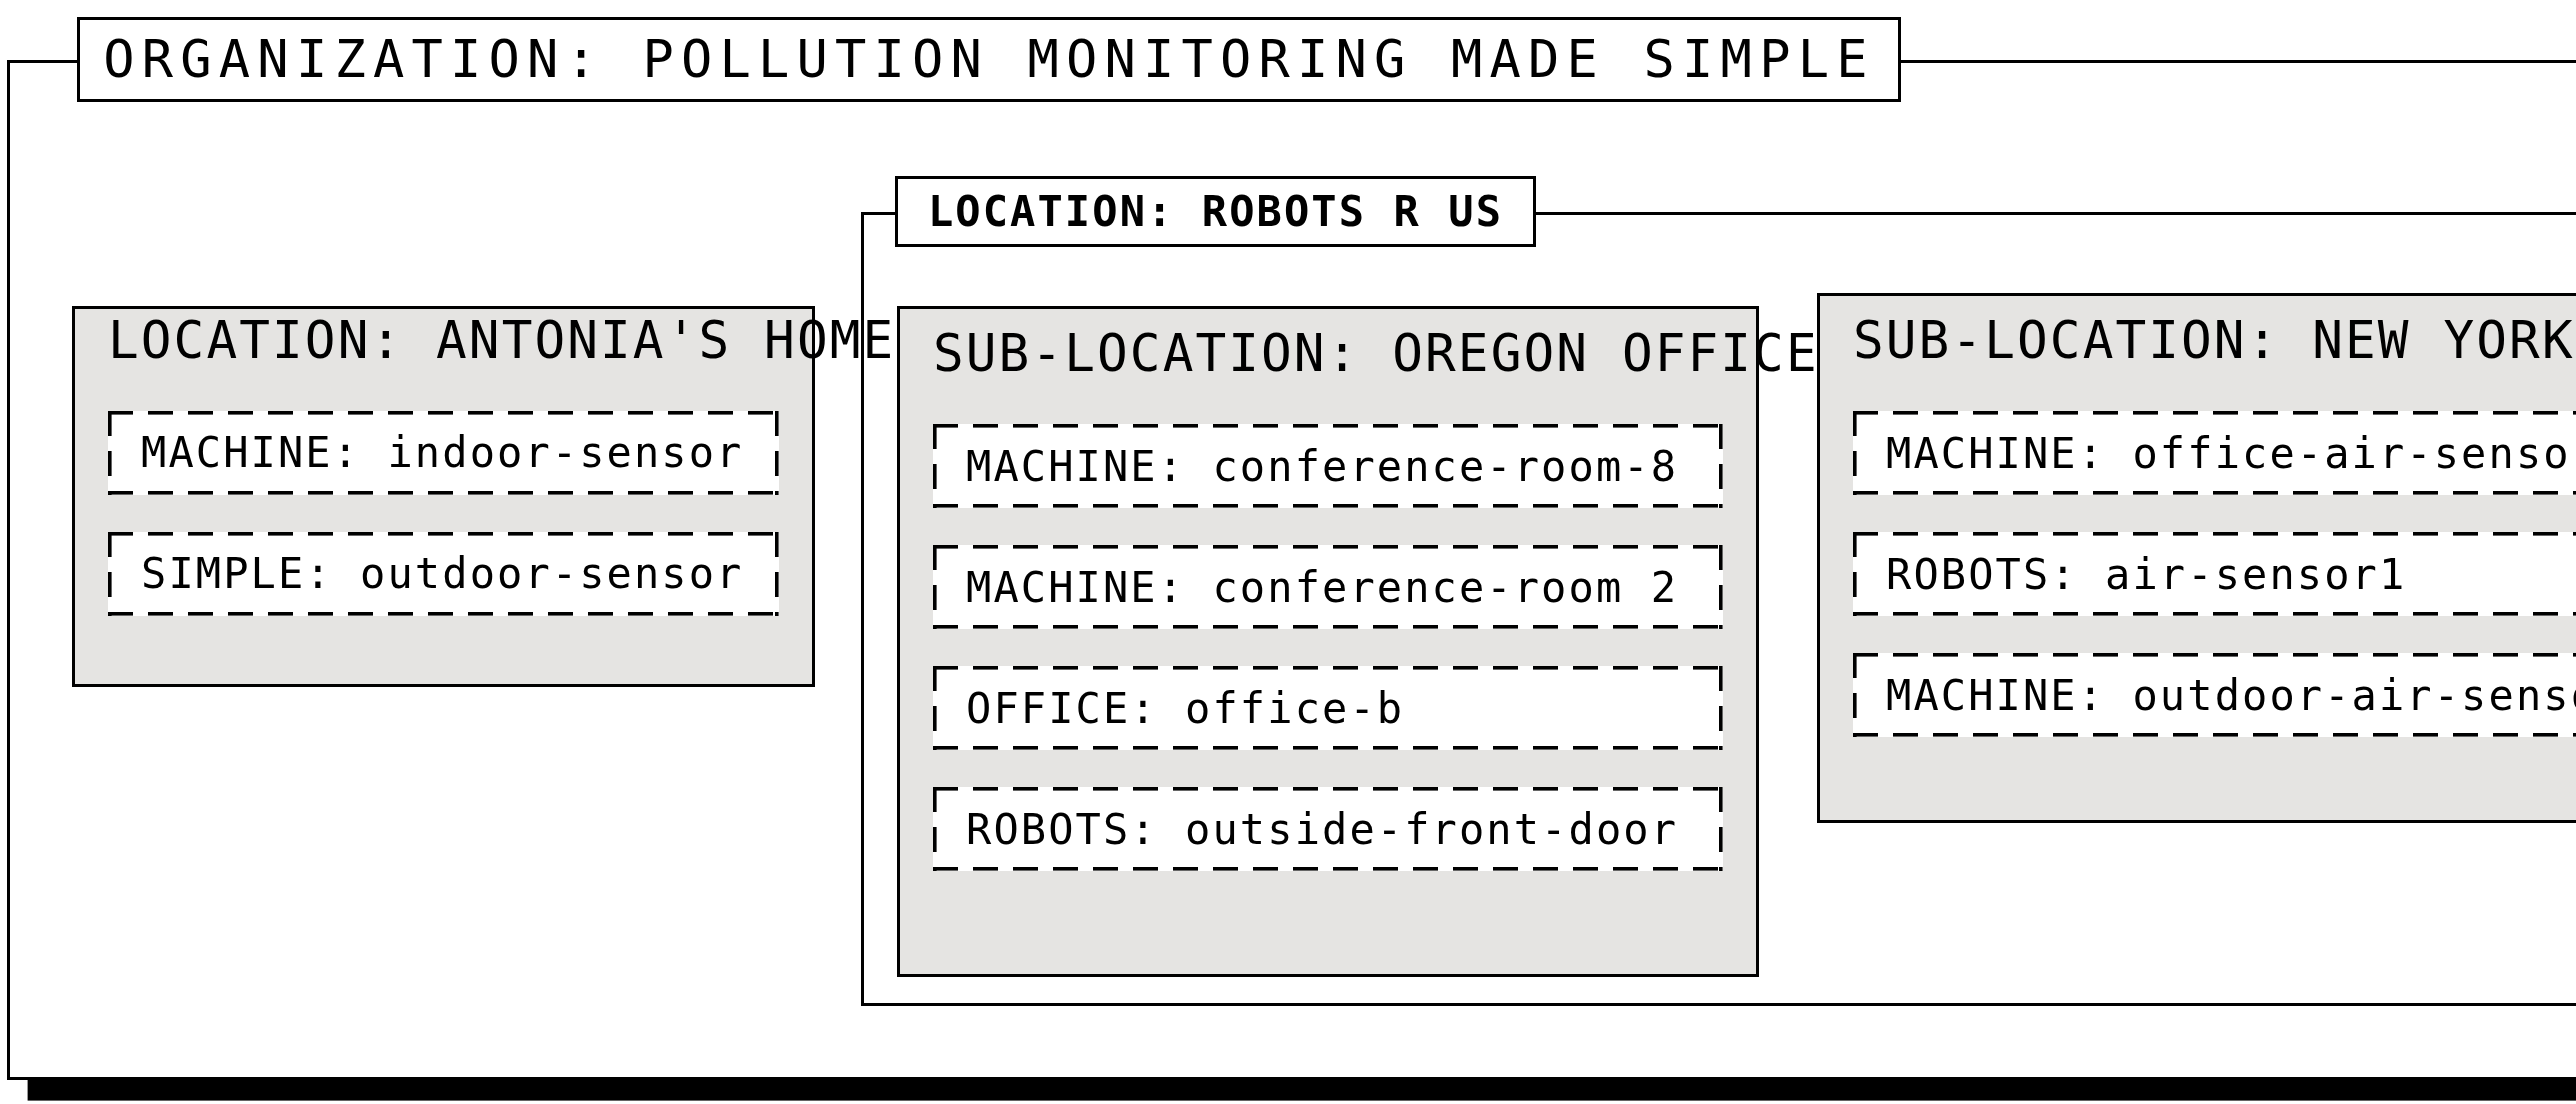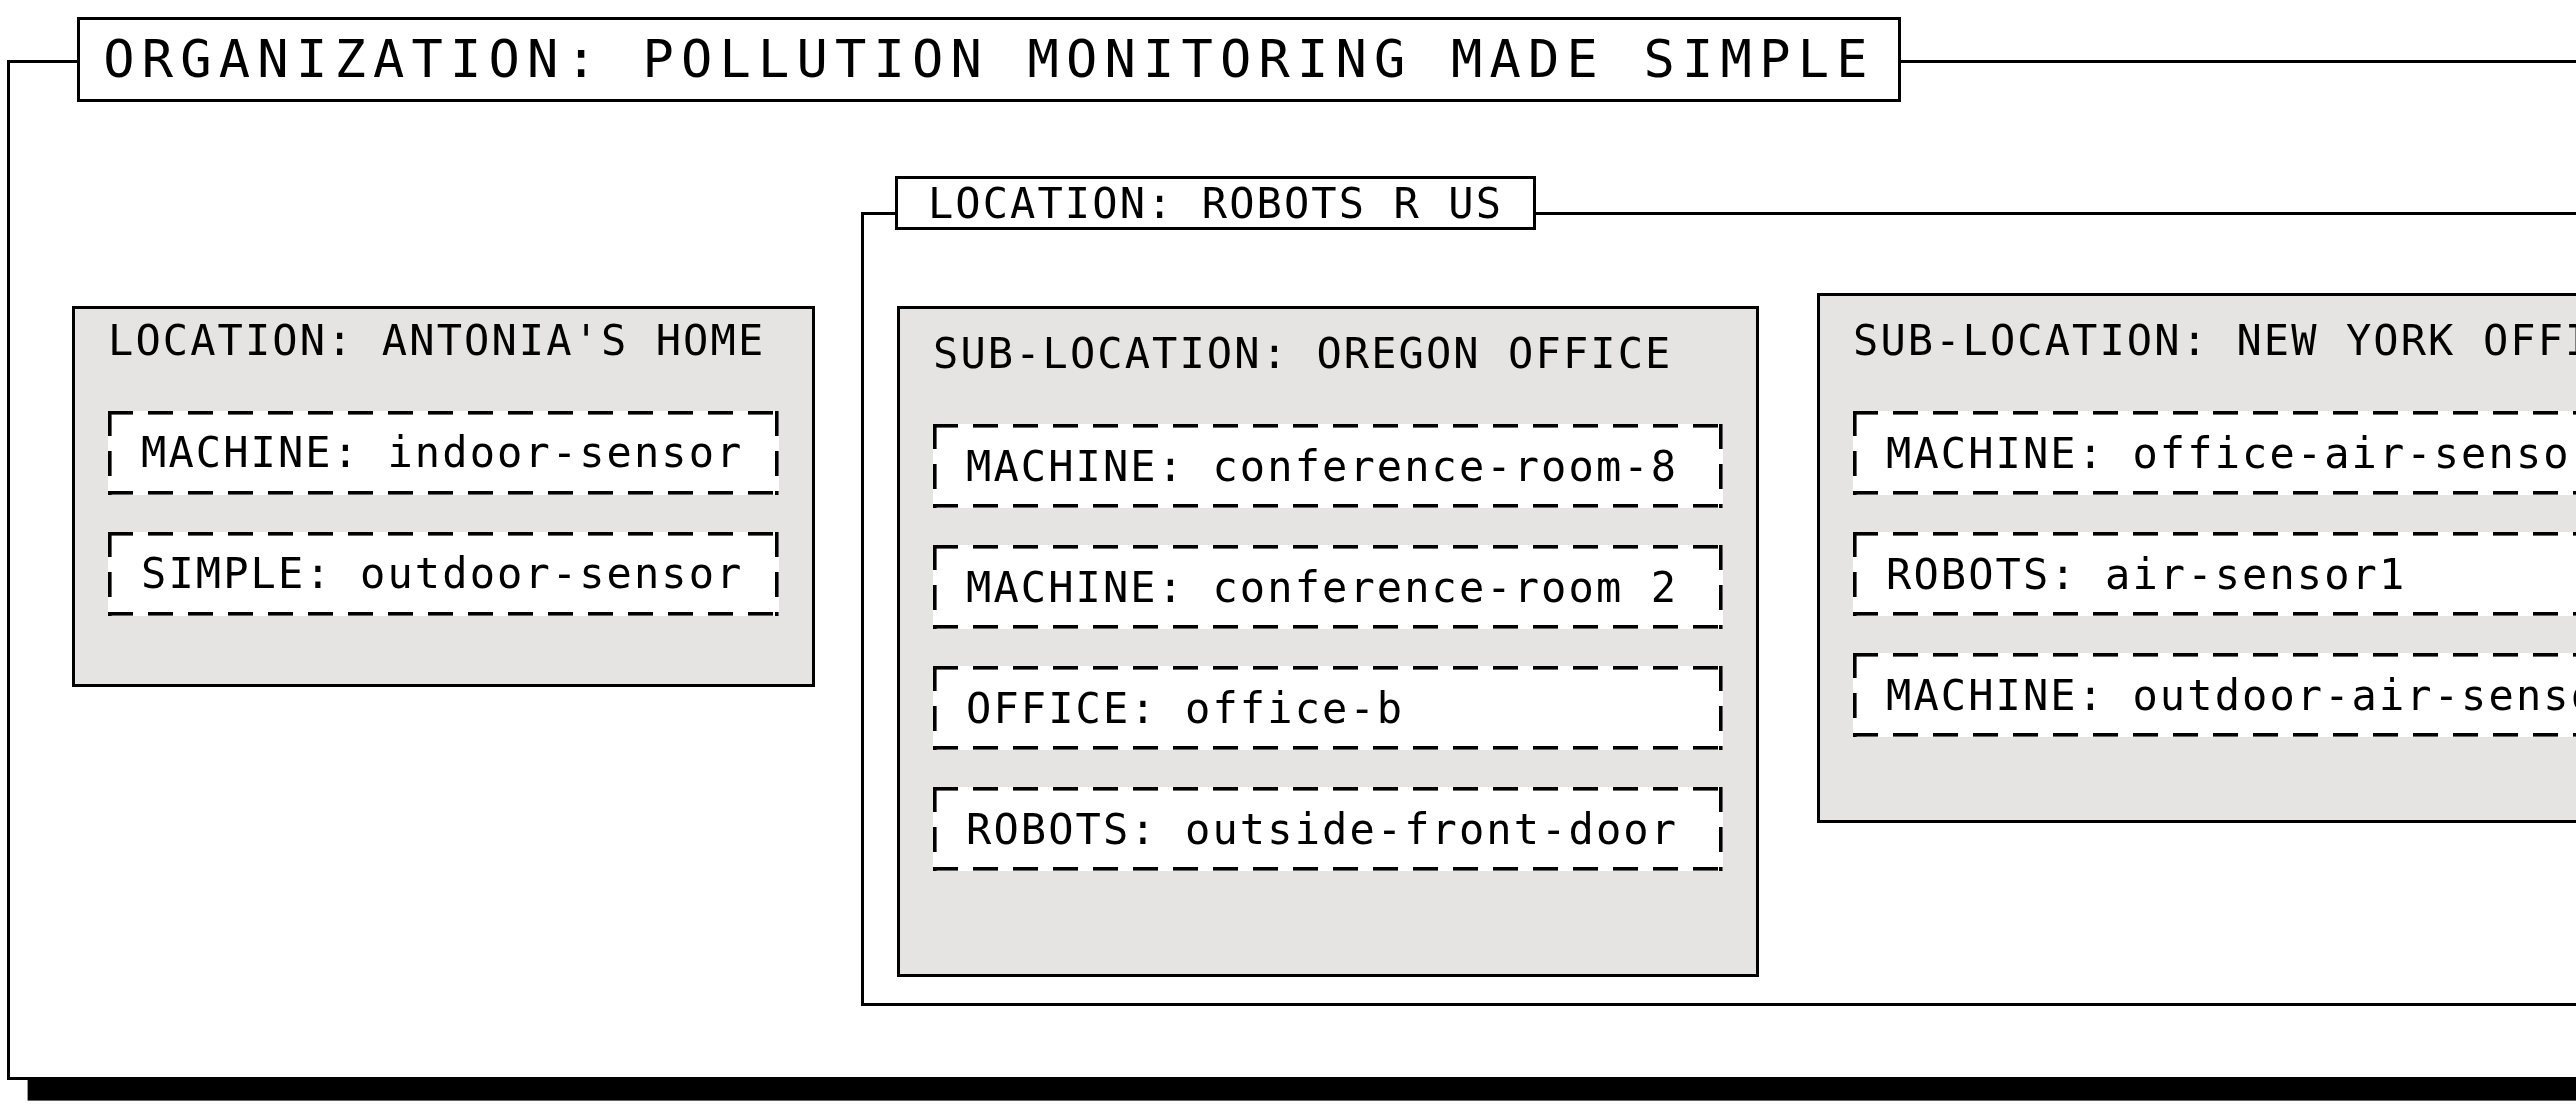--- a/index.html
+++ b/index.html
@@ -25,37 +25,37 @@
     display:flex;align-items:center;justify-content:center;
     font-size:52px;letter-spacing:7.2px;white-space:nowrap;margin-left:20px;
   }
 
   
   .robots-box{
     left:861px;top:212px;width:1903px;height:794px;
     background:#ffffff;border:3.6px solid #000;
   }
   .robots-label-box{
-    left:895px;top:176px;width:641px;height:54px;
+    left:895px;top:176px;width:641px;height:71px;
     background:#ffffff;border:3.6px solid #000;
     display:flex;align-items:center;justify-content:center;
-    font-size:42px;letter-spacing:2.1px;white-space:nowrap;
+    font-size:42px;letter-spacing:2.1px;white-space:nowrap;font-weight:bold;
   }
 
   
   .card{
     background:#e5e4e2;border:3.6px solid #000;
   }
   .card-antonia{left:72px;top:306px;width:743px;height:381px;}
   .card-oregon {left:897px;top:306px;width:862px;height:671px;}
   .card-newyork{left:1817px;top:293px;width:904px;height:530px;}
 
   .card-title{
     margin:24px 33px 0 33px;
-    font-size:42px;letter-spacing:2.1px;line-height:42px;
+    font-size:51px;letter-spacing:2.1px;line-height:42px;
     white-space:nowrap;
   }
   .card-antonia .card-title{margin-top:10.8px;}
 
   
   .machine{
     height:84px;
     margin:37px 33px 0 33px;
     background-color:#ffffff;
     background-image:

